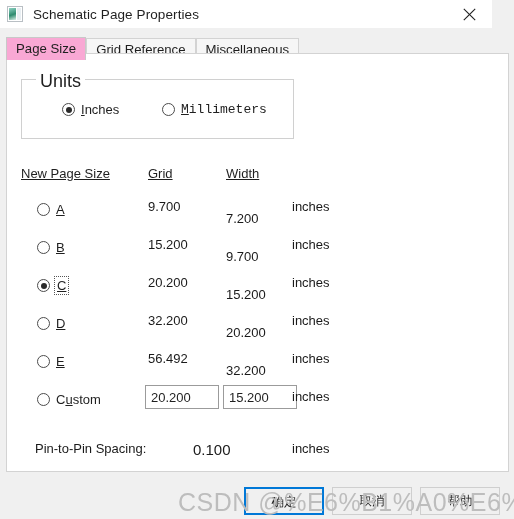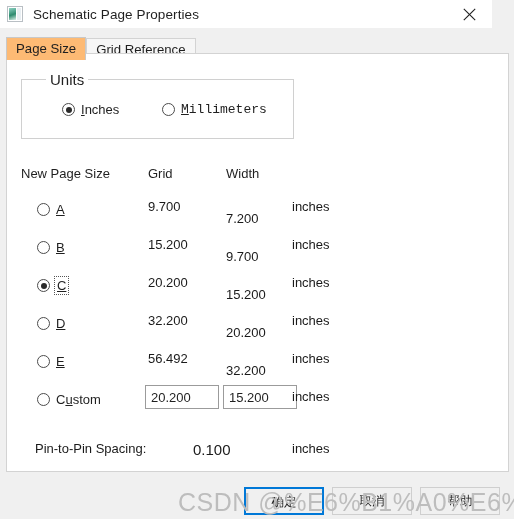--- a/index.html
+++ b/index.html
@@ -85,21 +85,21 @@
     font-size: 13.2px;
     color: #1f1f1f;
     border: 1px solid #d3d3d3;
     border-bottom: none;
     background: #f6f6f6;
     box-sizing: border-box;
     cursor: default;
     white-space: nowrap;
   }
   .tab.active {
-    background: #fdba74;
+    background: #f9a8d4;
     border-color: #c8c8c8;
     position: relative;
     z-index: 3;
     height: 23px;
     line-height: 22px;
   }
 
   
   .panel {
     position: absolute;
@@ -115,24 +115,24 @@
   .groupbox {
     position: absolute;
     left: 14px; top: 25px;
     width: 273px;
     height: 60px;
     border: 1px solid #d0d0d0;
     box-sizing: border-box;
   }
   .group-title {
     position: absolute;
-    left: 24px; top: -9px;
+    left: 14px; top: -9px;
     background: #ffffff;
     padding: 0 4px;
-    font-size: 15px;
+    font-size: 18px;
     color: #1f1f1f;
   }
   .radio-row-units {
     position: absolute;
     top: 22px;
     display: flex;
     align-items: center;
   }
   .units-inches { left: 40px; }
   .units-mm { left: 140px; font-family: Liberation Mono, monospace; }
@@ -170,20 +170,21 @@
     outline-offset: 1px;
     padding: 0 1px;
   }
 
   
   .table-head {
     position: absolute;
     top: 112px;
     font-size: 13px;
     color: #1f1f1f;
+    text-decoration: underline;
   }
   .col-name  { left: 14px;  }
   .col-width { left: 141px; }
   .col-height{ left: 219px; }
 
   .size-row {
     position: absolute;
     height: 20px;
     left: 0;
     width: 100%;
@@ -293,20 +294,21 @@
       <line x1="0.8" y1="0.8" x2="12.2" y2="12.2" stroke="#1f1f1f" stroke-width="1.1"></line>
       <line x1="12.2" y1="0.8" x2="0.8" y2="12.2" stroke="#1f1f1f" stroke-width="1.1"></line>
     </svg>
   </div>
 </div>
 
 <div class="tabstrip">
   <div class="tabs" id="tabs-container">
       <div class="tab active">Page Size</div>
       <div class="tab">Grid Reference</div>
+      <div class="tab">Miscellaneous</div>
     </div>
 </div>
 
 <div class="panel">
 
   <div class="groupbox">
     <div class="group-title">Units</div>
 
     <div class="radio-row-units units-inches">
       <span class="radio checked"></span>

